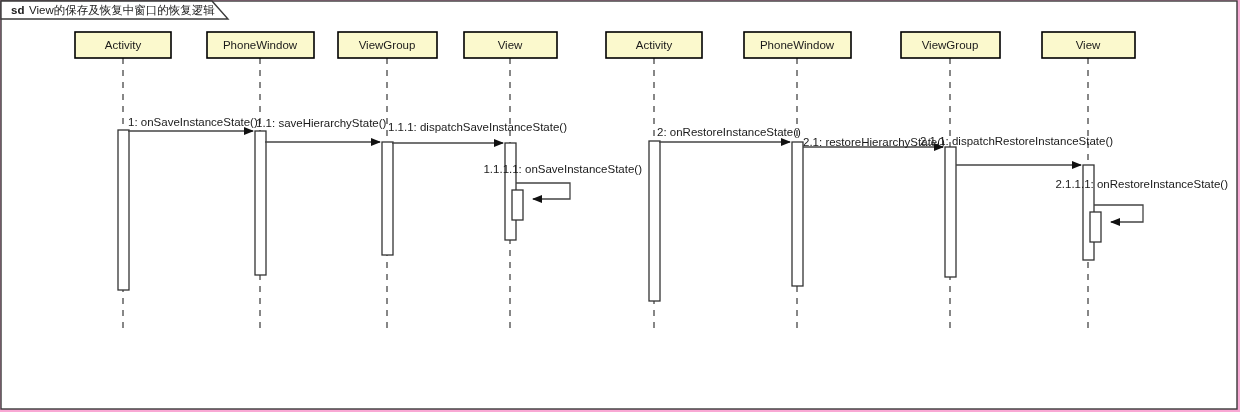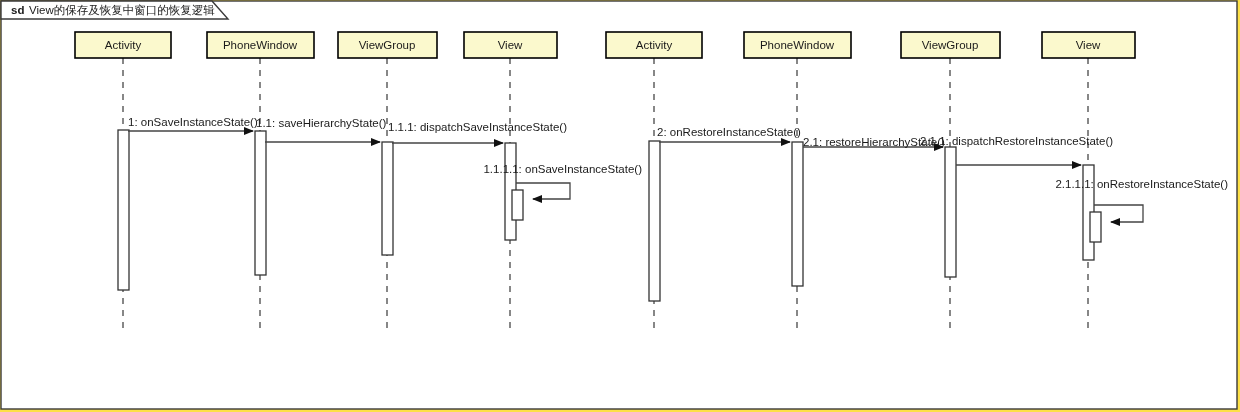--- a/index.html
+++ b/index.html
@@ -10,21 +10,21 @@
   body {
     font-family: "Liberation Sans", "DejaVu Sans", sans-serif;
     width: 1240px;
     height: 412px;
     overflow: hidden;
   }
   #diagram-root {
     position: relative;
     width: 1240px;
     height: 412px;
-    background: #fde047;
+    background: #f9a8d4;
   }
   #sequence-svg {
     position: absolute;
     left: 0;
     top: 0;
     display: block;
   }
   .frame-label-text {
     font-size: 11.5px;
     fill: #1a1a1a;

